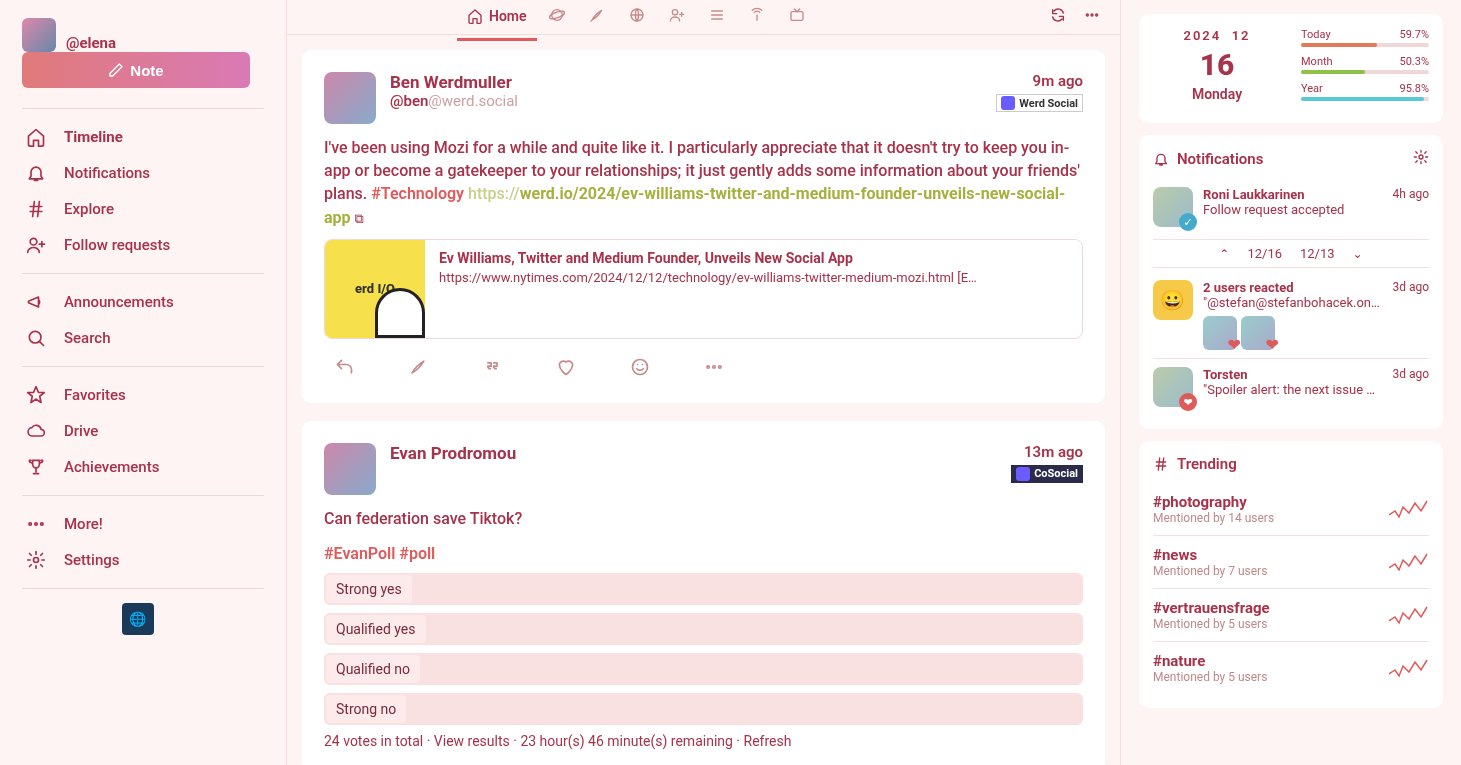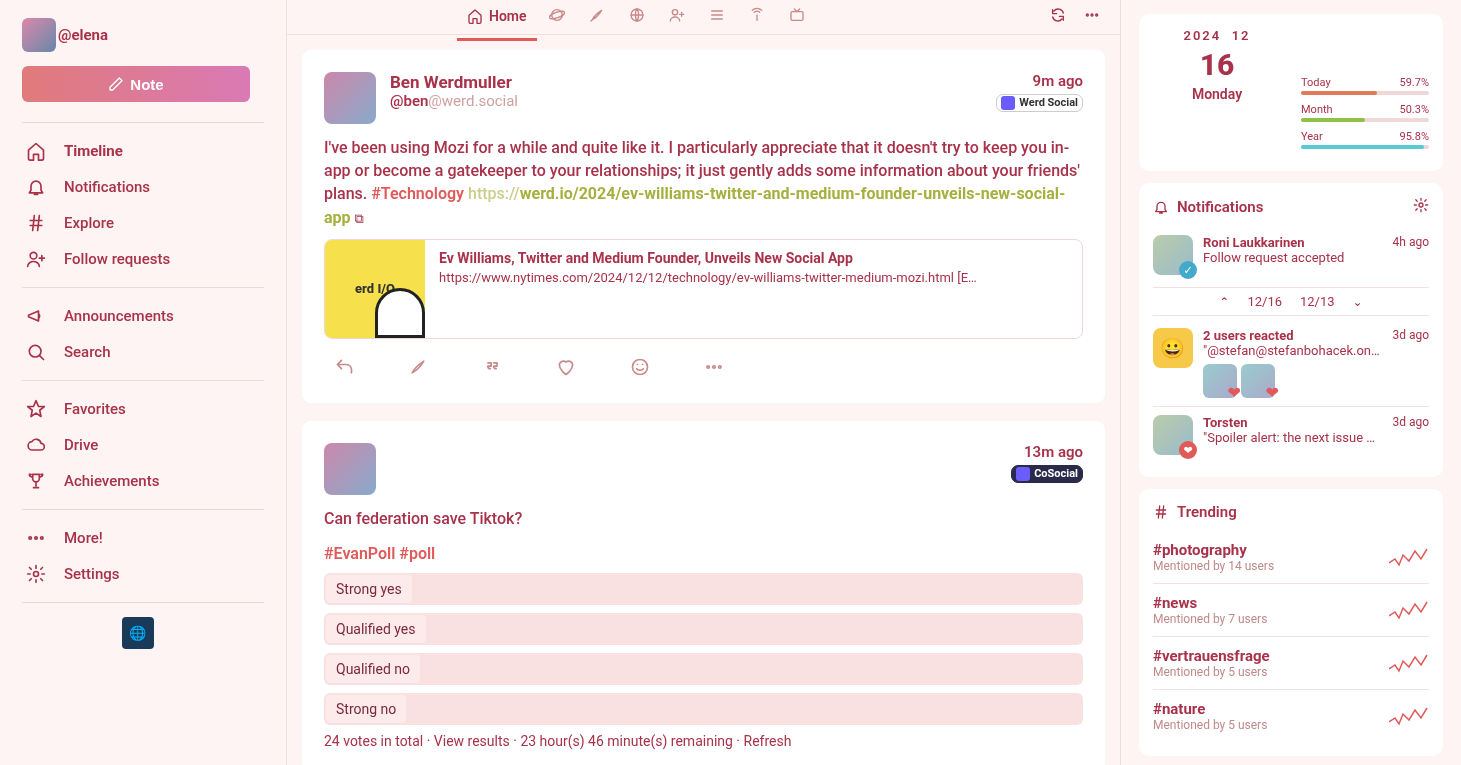--- a/index.html
+++ b/index.html
@@ -1,21 +1,21 @@
 <!DOCTYPE html>
 <html><head>
 <meta charset="utf-8">
 <style>
 * { box-sizing: border-box; margin: 0; padding: 0; }
 body { font-family: -apple-system, BlinkMacSystemFont, "Segoe UI", Roboto, sans-serif; background: #fdf4f3; color: #a8324a; width: 1461px; height: 765px; overflow: hidden; display: flex; }
 a { text-decoration: none; color: inherit; }
 
 
 .left { width: 286px; padding: 18px 22px; flex-shrink: 0; }
-.profile-row { display: flex; align-items: center; gap: 2px; margin-bottom: 14px; }
+.profile-row { display: flex; align-items: flex-end; gap: 10px; }
 .avatar { width: 34px; height: 34px; border-radius: 6px; background: linear-gradient(135deg,#d8a,#68a); }
 .handle { font-weight: 700; color: #a8324a; font-size: 15px; }
 .note-btn { width: 228px; height: 36px; border-radius: 6px; border: none; background: linear-gradient(90deg,#e07a7a,#d97ab5); color: #fff; font-weight: 700; font-size: 15px; display: flex; align-items: center; justify-content: center; gap: 6px; cursor: pointer; margin-bottom: 20px; }
 .nav-sep { border-top: 1px solid #f0d8d8; margin: 10px 0; }
 .nav-item { display: flex; align-items: center; gap: 18px; padding: 8px 4px; font-size: 15px; cursor: pointer; color: #a8324a; font-weight: 500; }
 .nav-item.active { font-weight: 700; }
 .nav-icon { width: 20px; height: 20px; display: inline-flex; align-items: center; justify-content: center; font-size: 18px; }
 .server-icon { width: 32px; height: 32px; background: #1a3a5a; border-radius: 4px; margin: 14px 0 0 100px; display:flex; align-items:center; justify-content:center; font-size:14px; }
 
 
@@ -30,21 +30,21 @@
 .post { background: #fff; border-radius: 10px; padding: 22px; margin-bottom: 16px; border: 1px solid rgba(0,0,0,0.03); }
 .post-head { display: flex; gap: 14px; margin-bottom: 12px; }
 .post-avatar { width: 52px; height: 52px; border-radius: 8px; background: linear-gradient(135deg,#c8a,#8ac); flex-shrink: 0; }
 .post-names { flex: 1; }
 .post-display { font-weight: 700; font-size: 17px; color: #a8324a; }
 .post-user { font-size: 15px; }
 .post-user .u1 { color: #a8324a; font-weight: 600; }
 .post-user .u2 { color: #d0a0a0; }
 .post-meta { text-align: right; }
 .post-time { color: #a8324a; font-weight: 600; font-size: 15px; }
-.post-instance { display: inline-flex; align-items: flex-start; gap: 4px; margin-top: 4px; font-size: 11px; font-weight: 700; border: 1px solid #ccc; border-radius: 7px; padding: 1px 4px; background: #fff; color: #333; }
+.post-instance { display: inline-flex; align-items: center; gap: 4px; margin-top: 4px; font-size: 11px; font-weight: 700; border: 1px solid #ccc; border-radius: 0; padding: 1px 4px; background: #fff; color: #333; }
 .post-instance.cosocial { background: #2a2a4a; color: #fff; border-color: #2a2a4a; }
 .inst-logo { width: 14px; height: 14px; background: #6b5cff; border-radius: 3px; display:inline-block; }
 .post-body { font-size: 16px; line-height: 1.45; color: #a8324a; font-weight: 500; }
 .hashtag { color: #e05a5a; font-weight: 600; }
 .link-light { color: #c9cf8a; }
 .link-bold { color: #a6b03e; font-weight: 700; }
 .ext-icon { font-size: 13px; }
 
 .card { border: 1px solid #f0d8d8; border-radius: 8px; margin-top: 10px; display: flex; overflow: hidden; background: #fff; }
 .card-thumb { width: 100px; height: 98px; background: #f6e04b; display: flex; align-items: center; justify-content: center; font-weight: 800; color: #333; font-size: 13px; flex-shrink:0; position:relative; overflow:hidden; }
@@ -66,21 +66,21 @@
 .h-tags { color: #e05a5a; font-weight: 600; margin: 14px 0 10px; }
 
 
 .right { width: 340px; padding: 14px 18px; flex-shrink: 0; overflow-y: auto; }
 .widget { background: #fff; border-radius: 10px; padding: 14px; margin-bottom: 12px; }
 .datew { display: flex; gap: 20px; }
 .datew-left { flex: 1; text-align: center; }
 .dw-ym { font-size: 13px; color: #a8324a; font-weight: 600; letter-spacing: 2px; }
 .dw-day { font-size: 30px; font-weight: 800; color: #a8324a; margin: 4px 0; }
 .dw-wd { font-size: 14px; color: #a8324a; font-weight: 600; }
-.datew-right { flex: 1; font-size: 11px; margin-top: 48px; }
+.datew-right { flex: 1; font-size: 11px; }
 .dw-row { display: flex; justify-content: space-between; margin-bottom: 2px; color: #a8324a; }
 .dw-bar { height: 4px; border-radius: 2px; background: #f0d8d8; margin-bottom: 8px; }
 .dw-bar > div { height: 100%; border-radius: 2px; }
 
 .w-head { display: flex; align-items: center; justify-content: space-between; margin-bottom: 10px; color: #a8324a; font-weight: 600; font-size: 15px; }
 .w-head-left { display:flex; align-items:center; gap:8px; }
 .gear { cursor: pointer; }
 .notif, .trend-item { display: flex; gap: 10px; padding: 8px 0; }
 .n-av { width: 40px; height: 40px; border-radius: 8px; background: linear-gradient(135deg,#bca,#9bc); flex-shrink:0; position:relative; }
 .n-av .badge { position:absolute; right:-4px; bottom:-4px; width:18px; height:18px; border-radius:50%; background:#4ac; display:flex;align-items:center;justify-content:center;color:#fff;font-size:11px;}
@@ -328,20 +328,21 @@
               <circle cx="12" cy="12" r="1.5"></circle>
               <circle cx="19" cy="12" r="1.5"></circle>
             </svg></span>
       </div>
     </article>
 
     <article class="post">
       <div class="post-head">
         <div class="post-avatar"></div>
         <div class="post-names">
+          <div class="post-display">Evan Prodromou</div>
         </div>
         <div class="post-meta">
           <div class="post-time">13m ago</div>
           <div class="post-instance cosocial">
               <span class="inst-logo"></span>
               <span>CoSocial</span>
             </div>
         </div>
       </div>
       <div class="post-body">Can federation save Tiktok?</div>

